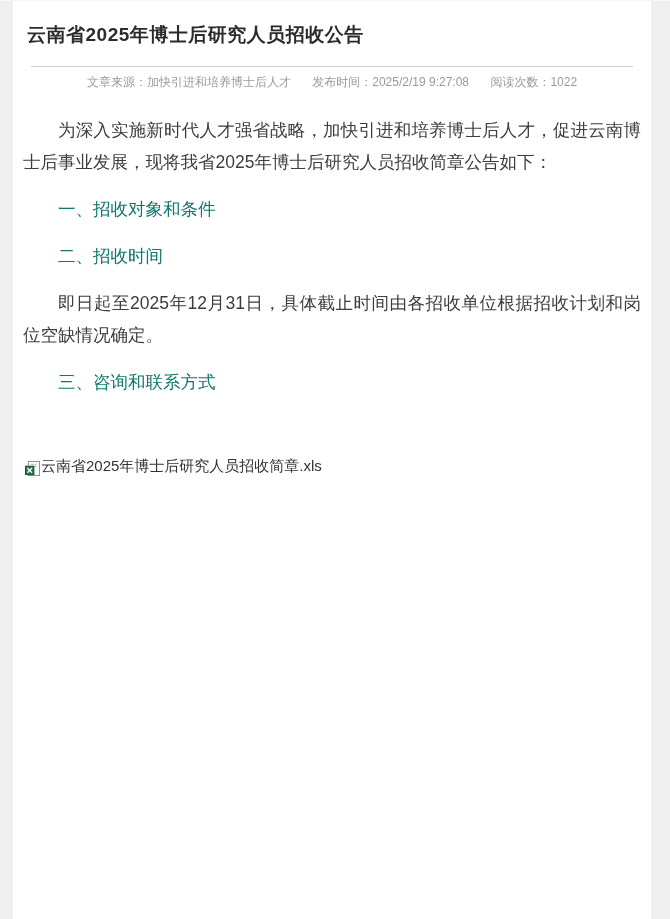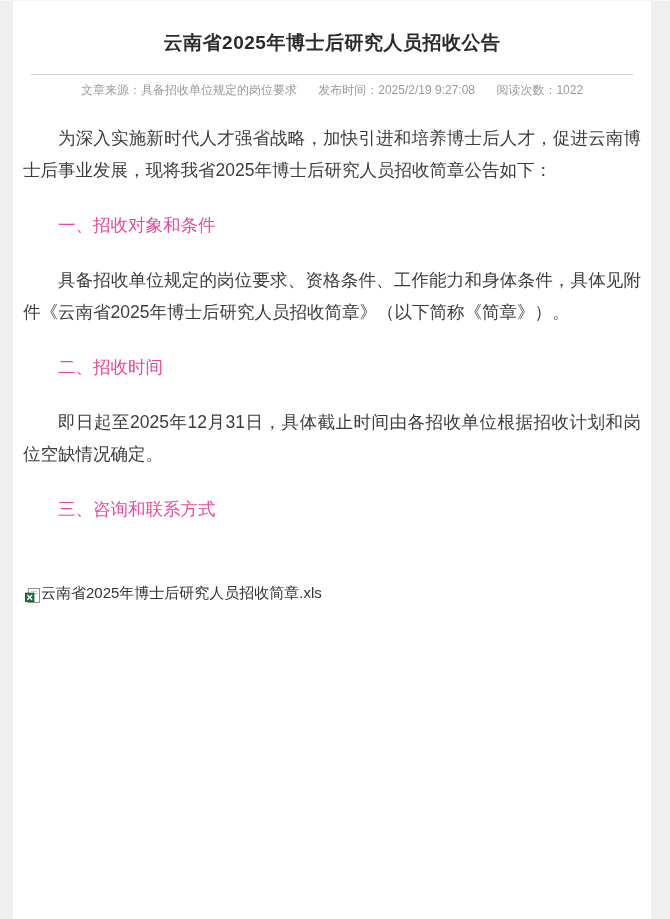--- a/index.html
+++ b/index.html
@@ -22,23 +22,22 @@
     left: 13px;
     right: 19px;
     top: 0;
     bottom: 0;
     background: #ffffff;
     padding: 0 10px;
     box-sizing: border-box;
     overflow: hidden;
   }
   .page-title {
-    margin: 12px;
+    margin: 4px;
     padding-top: 17px;
-    text-align: center;
     font-size: 19px;
     line-height: 26px;
     font-weight: bold;
     color: #2b2b2b;
     letter-spacing: 0.5px;
   }
   .divider {
     height: 0;
     border-top: 1px solid #cfcfcf;
     margin: 18px 8px 0 8px;
@@ -52,26 +51,26 @@
     white-space: nowrap;
   }
   .meta .pair { margin: 0 9px; }
   .content {
     margin-top: 24px;
     color: #3d3d3d;
     font-size: 17.5px;
     line-height: 32px;
   }
   .content p {
-    margin: 23px 0;
+    margin: 15px 0;
     text-indent: 2em;
     text-align: justify;
   }
   .content p.heading {
-    color: #ec4899;
+    color: #0f766e;
   }
   .attachment-label {
     margin-top: 56px !important;
     text-indent: 1em !important;
   }
   .attachment-row {
     margin-top: 56px;
     padding-left: 2px;
   }
   .attachment-link {
@@ -95,33 +94,32 @@
 <body>
 
 <div class="viewport">
   <div class="page">
 
     <h1 class="page-title">云南省2025年博士后研究人员招收公告</h1>
 
     <div class="divider"></div>
 
     <div class="meta">
-      <span class="pair"><span>文章来源：</span><span>具备招收单位规定的岗位要求</span></span>
+      <span class="pair"><span>文章来源：</span><span>加快引进和培养博士后人才</span></span>
       <span class="pair"><span>发布时间：</span><span>2025/2/19 9:27:08</span></span>
       <span class="pair"><span>阅读次数：</span><span>1022</span></span>
     </div>
 
     <div class="content">
 
       <p>为深入实施新时代人才强省战略，加快引进和培养博士后人才，促进云南博士后事业发展，现将我省2025年博士后研究人员招收简章公告如下：</p>
 
       <p class="heading">一、招收对象和条件</p>
 
 
-      <p>具备招收单位规定的岗位要求、资格条件、工作能力和身体条件，具体见附件《云南省2025年博士后研究人员招收简章》（以下简称《简章》）。</p>
 
       <p class="heading">二、招收时间</p>
 
       <p>即日起至2025年12月31日，具体截止时间由各招收单位根据招收计划和岗位空缺情况确定。</p>
 
       <p class="heading">三、咨询和联系方式</p>
 
 
 
       <div class="attachment-row">

